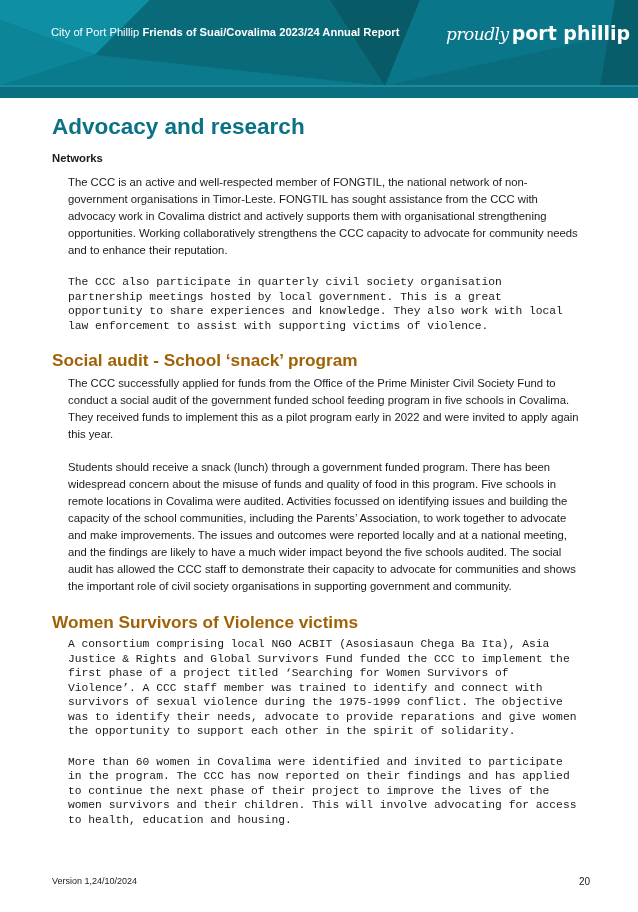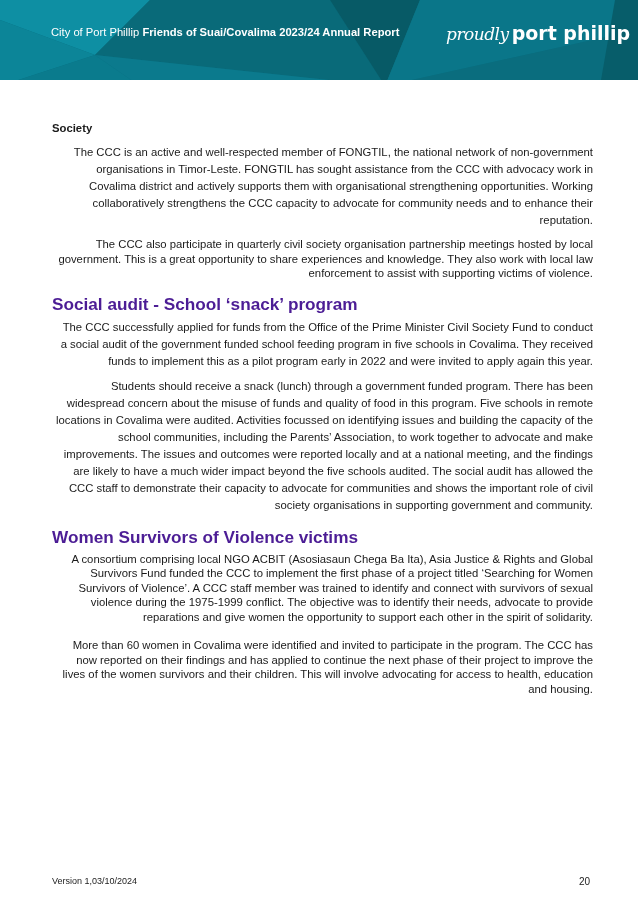--- a/index.html
+++ b/index.html
@@ -1,43 +1,43 @@
 <!DOCTYPE html>
 <html><head>
   <meta charset="utf-8">
   <style>
     html, body { margin: 0; padding: 0; }
     body {
       width: 638px; height: 912px; background: #ffffff; position: relative; overflow: hidden;
       font-family: "Liberation Sans", sans-serif; color: #1a1a1a;
     }
     .header {
-      position: absolute; left: 0; top: 0; width: 638px; height: 80px; overflow: hidden;
+      position: absolute; left: 0; top: 0; width: 638px; height: 98px; overflow: hidden;
       background: #0a6f80;
     }
     .header svg.bg { position: absolute; left: 0; top: 0; }
     .header-line { position: absolute; left: 0; top: 85px; width: 638px; height: 2px; background: #1c8a9a; }
     .header-text {
       position: absolute; left: 51px; top: 26px; font-size: 11.2px; color: #ffffff; white-space: nowrap;
     }
     .header-text b { font-weight: bold; }
     .logo { position: absolute; left: 446px; top: 22px; color: #ffffff; white-space: nowrap; }
     .logo .script { font-family: "DejaVu Serif", serif; font-style: italic; font-size: 17px; letter-spacing: -0.5px; }
     .logo .bold { font-family: "DejaVu Sans", sans-serif; font-weight: bold; font-size: 19px; margin-left: 3px; }
 
     .content { position: absolute; left: 52px; top: 112px; width: 545px; }
     h1 {
       margin: 0; font-size: 22.5px; font-weight: bold; color: #0a7285; line-height: 30px;
     }
     h3.sub { margin: 8px 0 0 0; font-size: 11.3px; font-weight: bold; line-height: 16px; }
     h2 {
-      margin: 0; font-size: 17.2px; font-weight: bold; line-height: 22px; color: #4c1d95;
+      margin: 0; font-size: 17.2px; font-weight: bold; line-height: 22px; color: #a16207;
     }
-    p { margin: 4px; font-size: 11.3px; line-height: 17px; text-align: right; }
-    p.tight { line-height: 14.5px; }
+    p { margin: 16px; font-size: 11.3px; line-height: 17px; }
+    p.tight { line-height: 14.5px; font-family: Liberation Mono, monospace; }
 
     .footer-left { position: absolute; left: 52px; top: 876px; font-size: 9px; color: #222; }
     .footer-right { position: absolute; left: 579px; top: 876px; font-size: 10px; color: #222; }
   </style>
 </head>
 <body>
 
 <div class="header">
   <svg class="bg" width="638" height="86" viewBox="0 0 638 86">
     <rect x="0" y="0" width="638" height="86" fill="#0a6f80"></rect>
@@ -55,28 +55,29 @@
   <div class="header-text">
     <span>City of Port Phillip</span>
     <b>Friends of Suai/Covalima 2023/24 Annual Report</b>
   </div>
   <div class="logo">
     <span class="script">proudly</span><span class="bold">port phillip</span>
   </div>
 </div>
 
 <div class="content">
+  <h1>Advocacy and research</h1>
 
-  <h3 class="sub">Society</h3>
+  <h3 class="sub">Networks</h3>
   <p style="margin-top:8px;">The CCC is an active and well-respected member of FONGTIL, the national network of non-government organisations in Timor-Leste. FONGTIL has sought assistance from the CCC with advocacy work in Covalima district and actively supports them with organisational strengthening opportunities. Working collaboratively strengthens the CCC capacity to advocate for community needs and to enhance their reputation.</p>
   <p class="tight" style="margin-top:8px;">The CCC also participate in quarterly civil society organisation partnership meetings hosted by local government. This is a great opportunity to share experiences and knowledge. They also work with local law enforcement to assist with supporting victims of violence.</p>
 
   <h2 style="margin-top:12px;">Social audit - School ‘snack’ program</h2>
   <p style="margin-top:4px;">The CCC successfully applied for funds from the Office of the Prime Minister Civil Society Fund to conduct a social audit of the government funded school feeding program in five schools in Covalima. They received funds to implement this as a pilot program early in 2022 and were invited to apply again this year.</p>
   <p style="margin-top:8px;">Students should receive a snack (lunch) through a government funded program. There has been widespread concern about the misuse of funds and quality of food in this program. Five schools in remote locations in Covalima were audited. Activities focussed on identifying issues and building the capacity of the school communities, including the Parents’ Association, to work together to advocate and make improvements. The issues and outcomes were reported locally and at a national meeting, and the findings are likely to have a much wider impact beyond the five schools audited. The social audit has allowed the CCC staff to demonstrate their capacity to advocate for communities and shows the important role of civil society organisations in supporting government and community.</p>
 
   <h2 style="margin-top:12px;">Women Survivors of Violence victims</h2>
   <p class="tight" style="margin-top:4px;">A consortium comprising local NGO ACBIT (Asosiasaun Chega Ba Ita), Asia Justice &amp; Rights and Global Survivors Fund funded the CCC to implement the first phase of a project titled ‘Searching for Women Survivors of Violence’. A CCC staff member was trained to identify and connect with survivors of sexual violence during the 1975-1999 conflict. The objective was to identify their needs, advocate to provide reparations and give women the opportunity to support each other in the spirit of solidarity.</p>
   <p class="tight" style="margin-top:14px;">More than 60 women in Covalima were identified and invited to participate in the program. The CCC has now reported on their findings and has applied to continue the next phase of their project to improve the lives of the women survivors and their children. This will involve advocating for access to health, education and housing.</p>
 </div>
 
-<div class="footer-left">Version 1,03/10/2024</div>
+<div class="footer-left">Version 1,24/10/2024</div>
 <div class="footer-right">20</div>
 
 </body></html>

